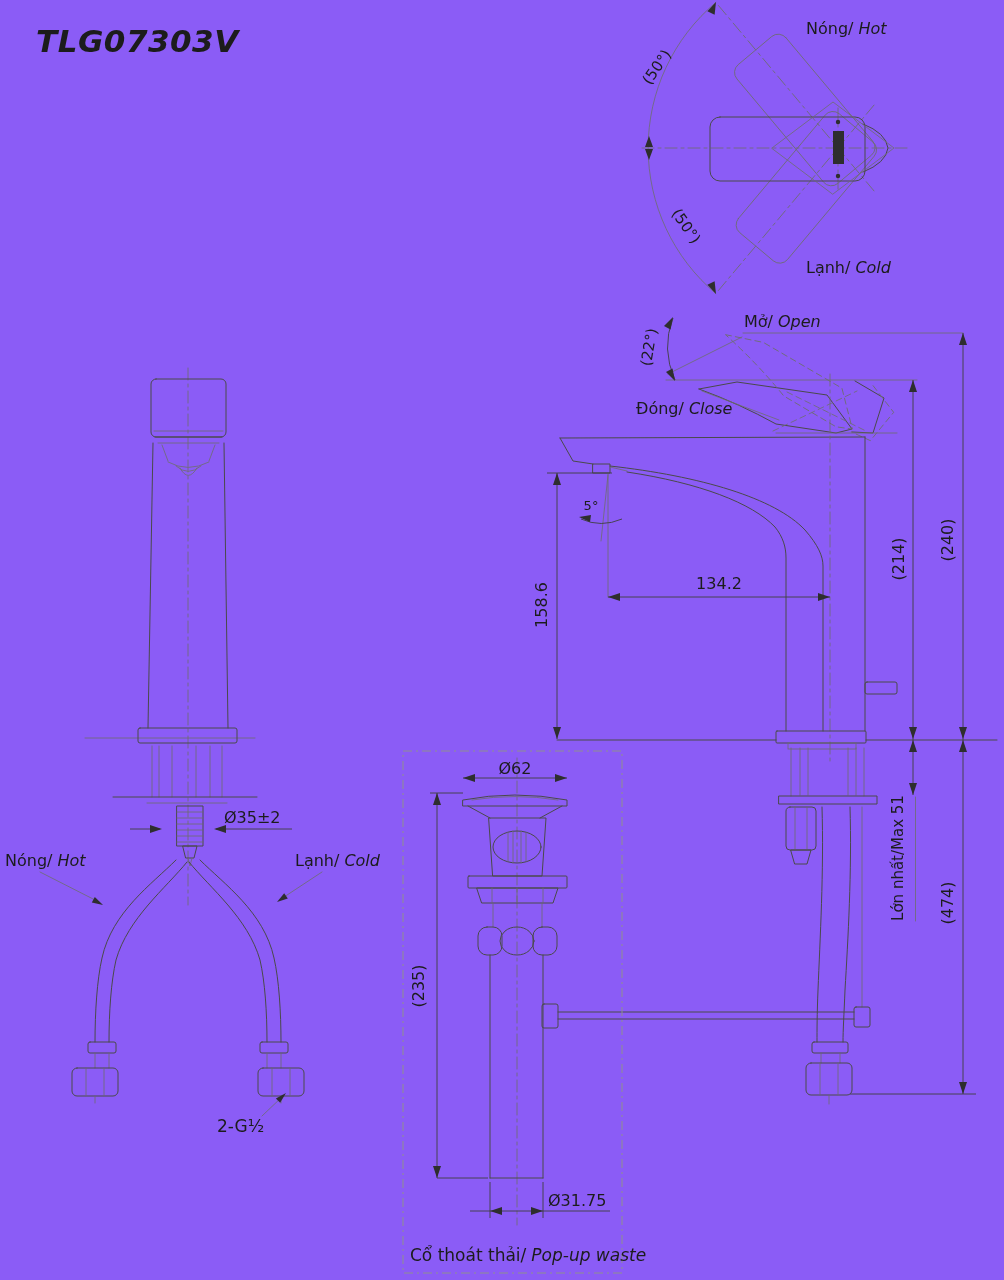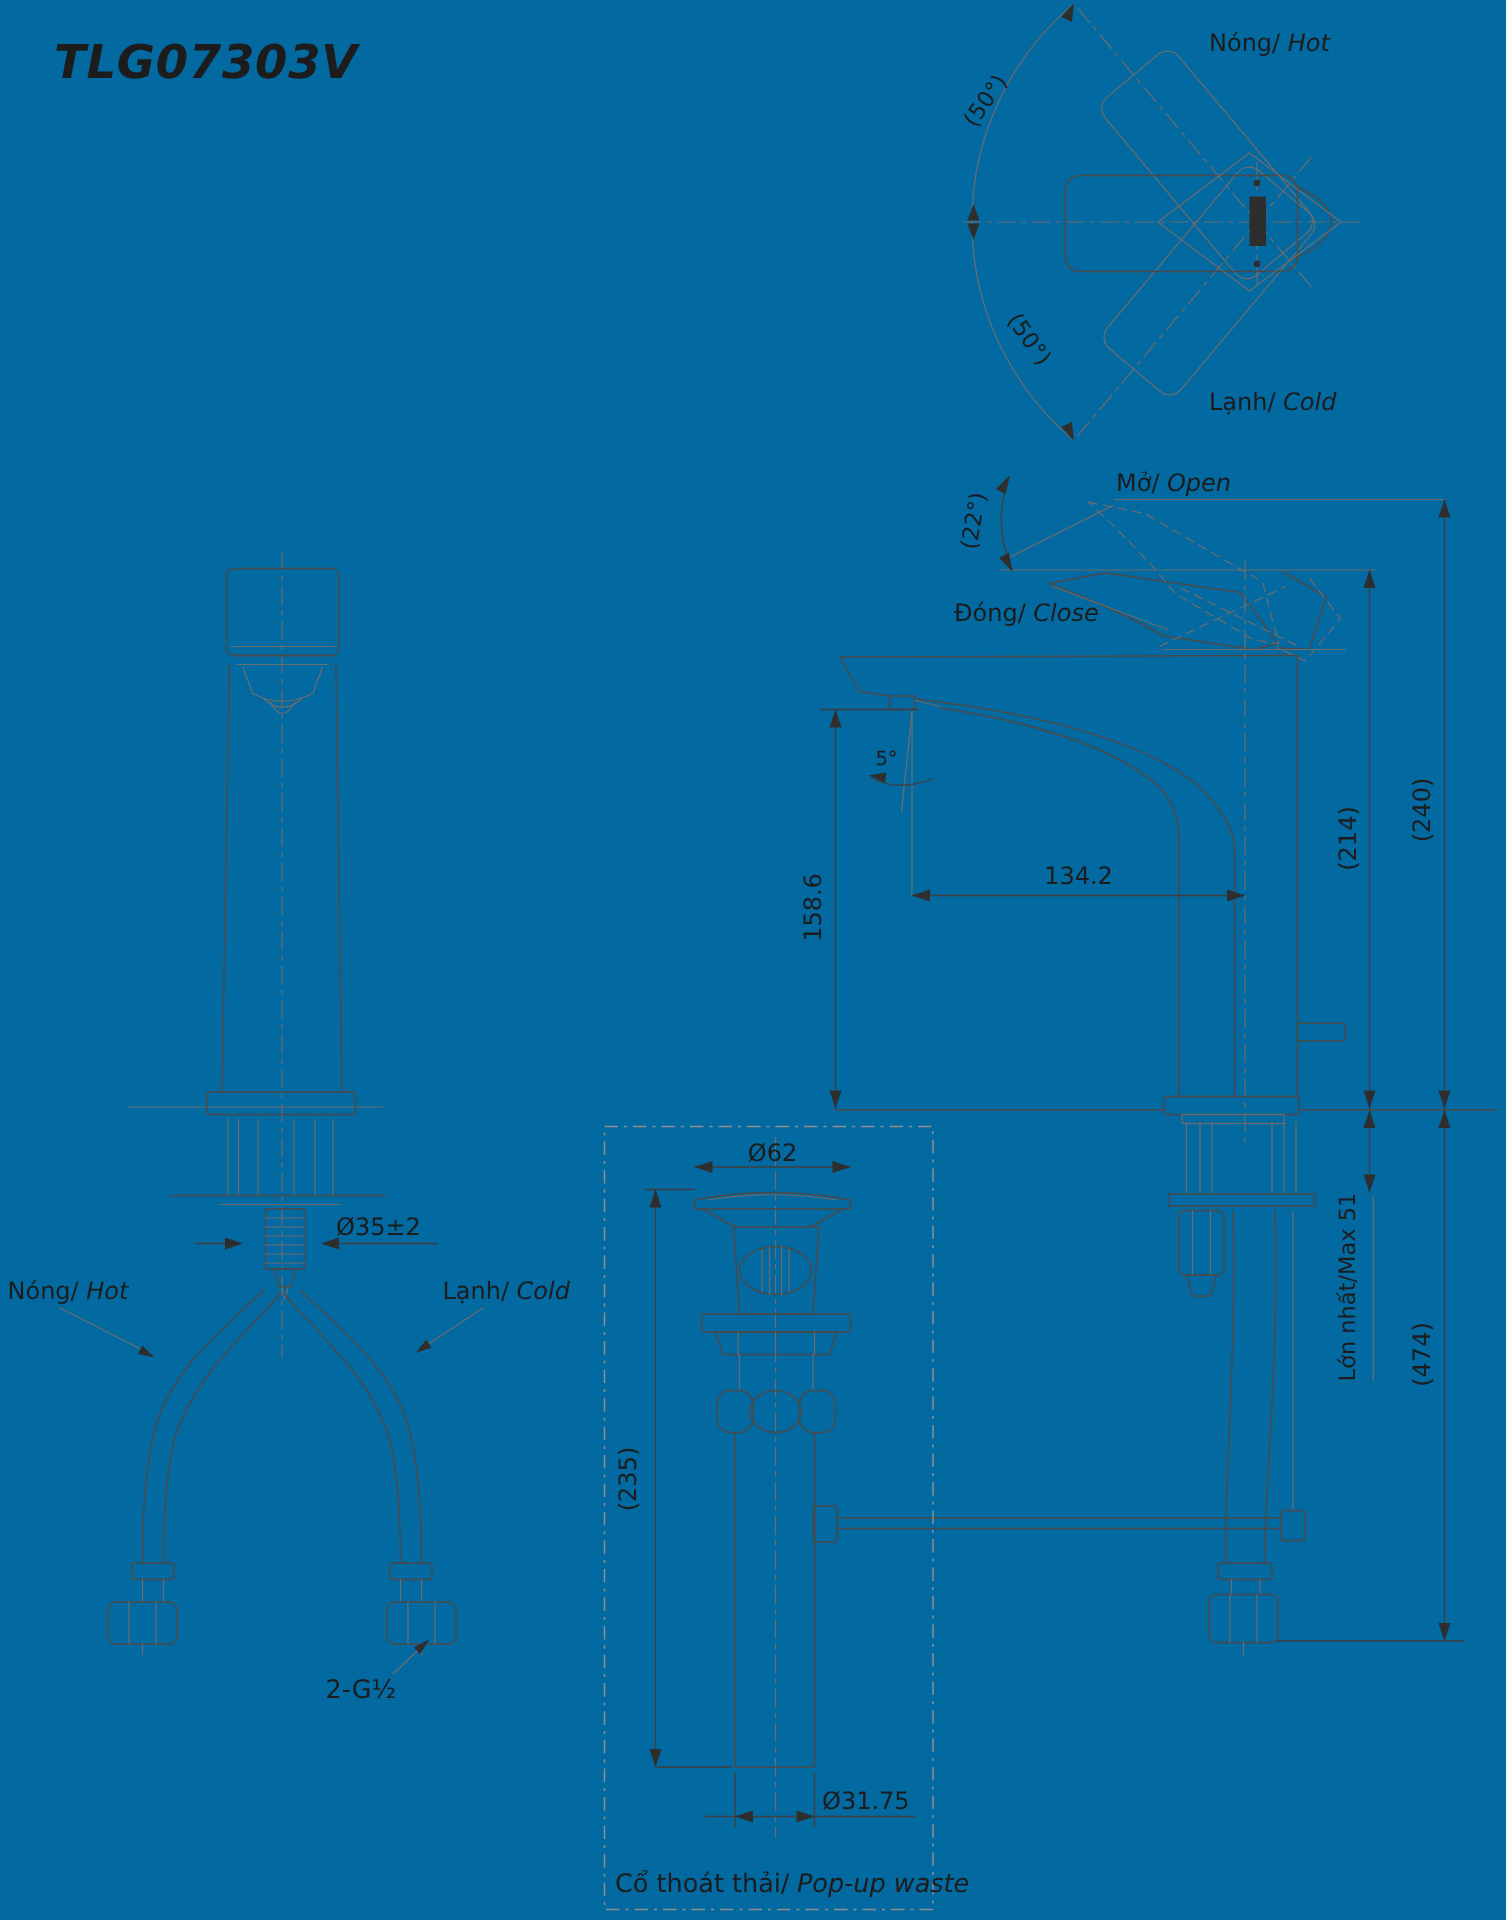--- a/index.html
+++ b/index.html
@@ -1,16 +1,16 @@
 <!DOCTYPE html>
 <html><head>
 <meta charset="utf-8">
 <style>
   html,body{margin:0;padding:0;background:#ffffff;}
-  .canvas{width:1004px;height:1280px;position:relative;background:#0369a1;overflow:hidden;}
+  .canvas{width:1004px;height:1280px;position:relative;background:#8b5cf6;overflow:hidden;}
   svg{display:block;}
   svg text{fill:#1c1c1c;font-family:"DejaVu Sans","Liberation Sans",sans-serif;}
   .s  {stroke:#4a4a4a;stroke-width:1;fill:none;stroke-linecap:round;stroke-linejoin:round;}
   .s2 {stroke:#6d6d6d;stroke-width:.8;fill:none;stroke-linecap:round;}
   .dim{stroke:#3f3f3f;stroke-width:.9;fill:none;}
   .dd {stroke-dasharray:12 4 3 4;}
   .dsh{stroke-dasharray:6 4;}
   .bx {stroke:#8f8f8f;stroke-width:1;fill:none;stroke-dasharray:9 4 2 4;}
   .ar {fill:#2e2e2e;stroke:none;}
   .t17{font-size:17px;}

